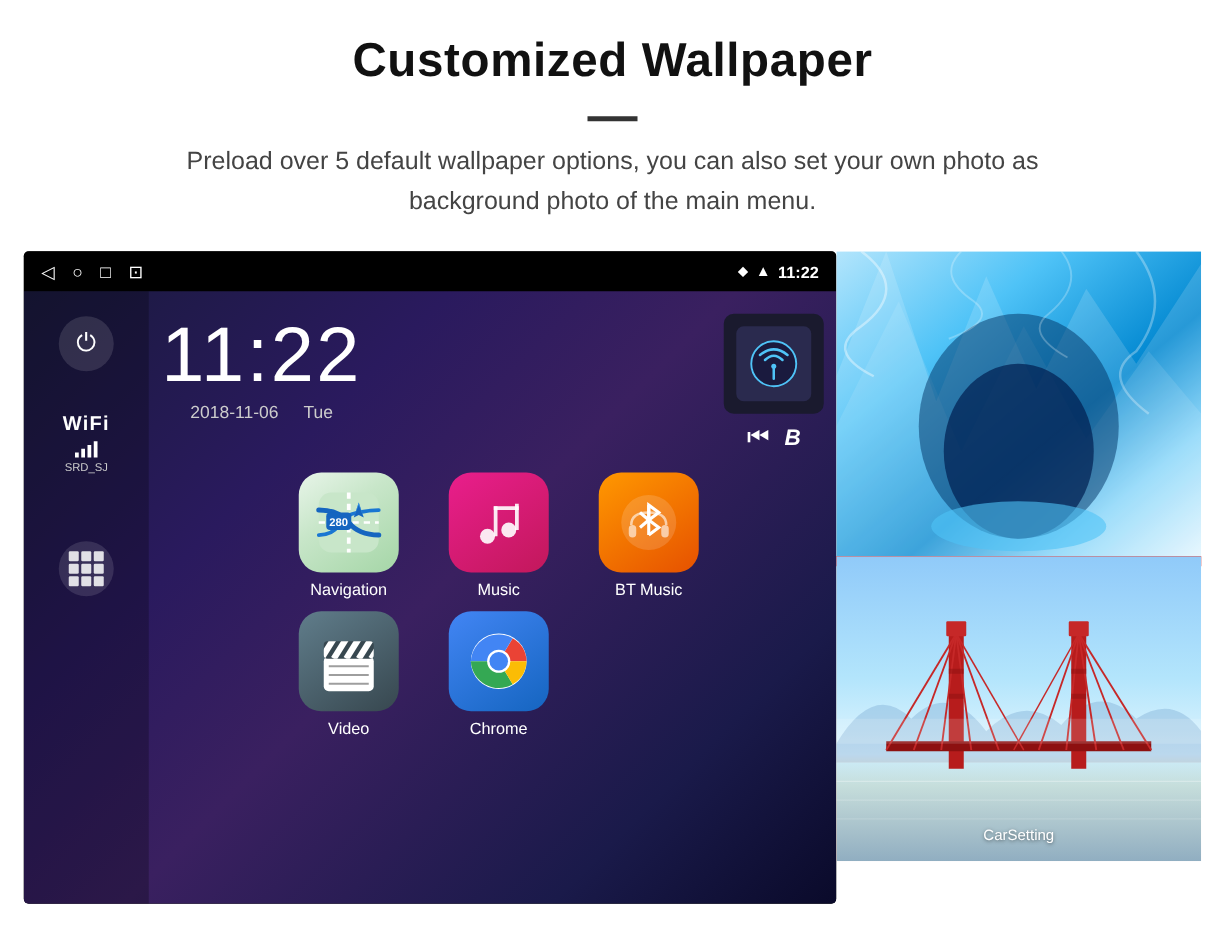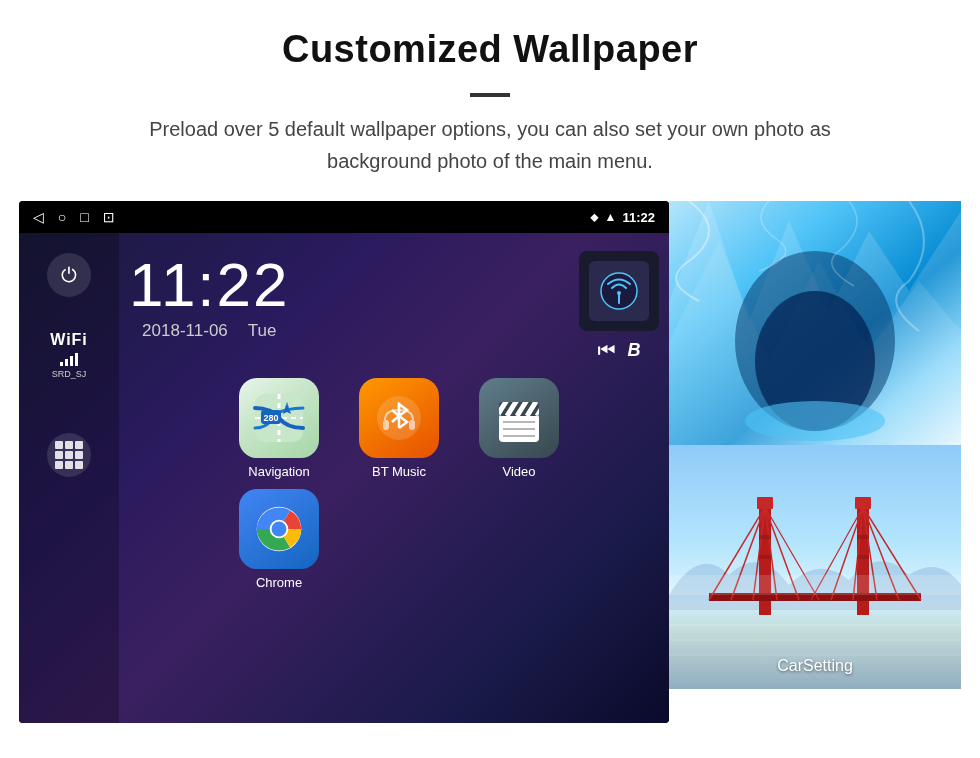--- a/index.html
+++ b/index.html
@@ -192,21 +192,21 @@
     }
 
     .clock-time {
       font-size: 62px;
       font-weight: 300;
       letter-spacing: 2px;
       line-height: 1.1;
     }
 
     .clock-date {
-      font-size: 17px;
+      font-size: 14px;
       color: #ccc;
       display: flex;
       gap: 20px;
       justify-content: center;
       margin-top: 2px;
     }
 
     
     .apps-grid {
       display: grid;
@@ -418,20 +418,34 @@
                   <text x="20" y="31" text-anchor="middle" fill="#fff" font-size="9" font-weight="bold">280</text>
 
                   <polygon points="36,12 40,24 36,22 32,24" fill="#1565c0"></polygon>
                   <polygon points="36,12 40,24 36,14 32,24" fill="#42a5f5" opacity="0.7"></polygon>
                 </svg>
               </div>
               <span class="app-label">Navigation</span>
             </div>
 
 
+            <div class="app-item">
+              <div class="app-icon icon-music">
+                <svg width="50" height="50" viewBox="0 0 50 50">
+                  <circle cx="25" cy="25" r="25" fill="none"></circle>
+
+                  <circle cx="16" cy="36" r="6" fill="#fff" opacity="0.9"></circle>
+                  <circle cx="33" cy="31" r="6" fill="#fff" opacity="0.9"></circle>
+                  <rect x="21" y="12" width="3" height="24" fill="#fff" opacity="0.9"></rect>
+                  <rect x="38" y="10" width="3" height="21" fill="#fff" opacity="0.9"></rect>
+                  <rect x="21" y="12" width="20" height="3" fill="#fff" opacity="0.9"></rect>
+                </svg>
+              </div>
+              <span class="app-label">Music</span>
+            </div>
 
             <div class="app-item">
               <div class="app-icon icon-btmusic">
                 <svg width="52" height="52" viewBox="0 0 52 52">
 
                   <circle cx="26" cy="26" r="22" fill="rgba(255,255,255,0.15)"></circle>
 
                   <path d="M26 12 L34 18 L26 24 L26 12Z" fill="none" stroke="#fff" stroke-width="2.5"></path>
                   <path d="M26 24 L34 30 L26 36" fill="none" stroke="#fff" stroke-width="2.5"></path>
                   <line x1="26" y1="12" x2="26" y2="36" stroke="#fff" stroke-width="2.5"></line>
@@ -581,18 +595,18 @@
           <rect x="186" y="52" width="16" height="12" rx="1" fill="#c62828"></rect>
 
           <rect x="90" y="90" width="12" height="4" fill="#8d1010" opacity="0.5"></rect>
           <rect x="188" y="90" width="12" height="4" fill="#8d1010" opacity="0.5"></rect>
           <rect x="90" y="110" width="12" height="4" fill="#8d1010" opacity="0.5"></rect>
           <rect x="188" y="110" width="12" height="4" fill="#8d1010" opacity="0.5"></rect>
 
           <rect x="0" y="130" width="292" height="20" fill="rgba(255,255,255,0.15)"></rect>
         </svg>
         
-        <div style="position:absolute; bottom:14px; left:0; right:0; text-align:center; color:#fff; font-size:16px; font-weight:500; text-shadow: 0 1px 3px rgba(0,0,0,0.5);">CarSetting</div>
+        <div style="position:absolute; bottom:14px; left:0; right:0; text-align:center; color:#fff; font-size:12px; font-weight:500; text-shadow: 0 1px 3px rgba(0,0,0,0.5);">CarSetting</div>
       </div>
     </div>
 
   </div>
 </div>
 
 </body></html>

